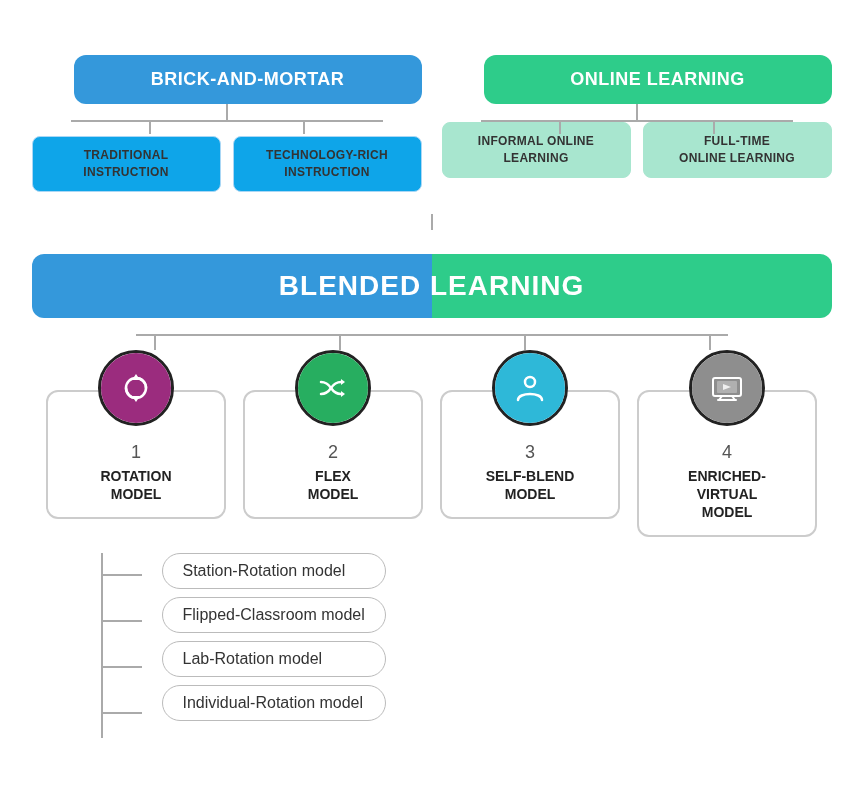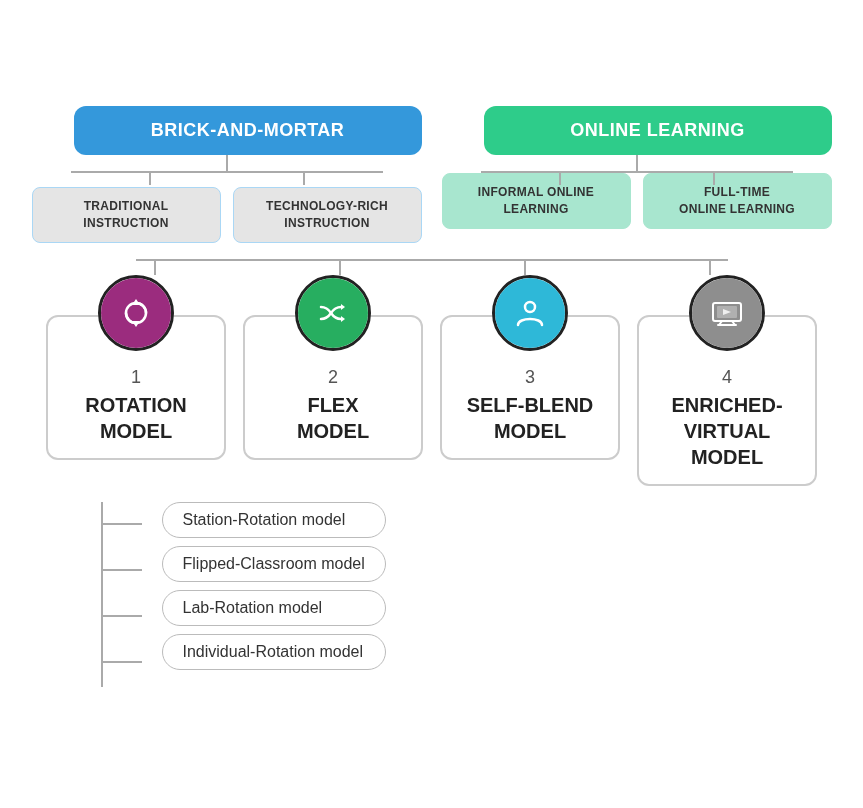--- a/index.html
+++ b/index.html
@@ -42,21 +42,21 @@
       border-radius: 8px;
       padding: 10px 14px;
       text-align: center;
       font-size: 12px;
       font-weight: 600;
       letter-spacing: 0.3px;
       color: #333;
       line-height: 1.4;
       flex: 1;
     }
-    .sub-box.light-blue { background: #e5e5e5; border: 1px solid #aad7f5; }
+    .sub-box.light-blue { background: #0ea5e9; border: 1px solid #aad7f5; }
     .sub-box.light-green { background: #a8e6cf; border: 1px solid #a8e6cf; }
 
     
     .blended-row {
       margin-top: 24px;
       border-radius: 12px;
       background: linear-gradient(to right, #3498db 50%, #2ecc8a 50%);
       padding: 16px 20px;
       text-align: center;
       font-size: 28px;
@@ -115,21 +115,21 @@
       width: 100%;
       min-height: 120px;
       background: #fff;
     }
     .model-number {
       font-size: 18px;
       color: #555;
       font-weight: normal;
     }
     .model-name {
-      font-size: 20px;
+      font-size: 14px;
       font-weight: bold;
       color: #222;
       margin-top: 4px;
       line-height: 1.3;
     }
     .rotation-sub-list {
       display: flex;
       flex-direction: column;
       gap: 8px;
     }
@@ -187,20 +187,26 @@
         <div style="position:absolute; left:25%; top:0; width:2px; height:14px; background:#aaa;"></div>
         <div style="position:absolute; right:25%; top:0; width:2px; height:14px; background:#aaa;"></div>
       </div>
       <div style="display:flex; gap:12px; width:100%; justify-content:center; ">
         <div class="sub-box light-green">INFORMAL ONLINE<br>LEARNING</div>
         <div class="sub-box light-green">FULL-TIME<br>ONLINE LEARNING</div>
       </div>
     </div>
   </div>
 
+  <div style="margin-top:22px;">
+    <div style="width:2px; height:16px; background:#aaa; margin: 0 auto;"></div>
+    <div class="blended-row">
+      <span>BLENDED LEARNING</span>
+    </div>
+  </div>
 
   <div style="position:relative; height:32px; margin:0 30px;">
 
     <div style="position:absolute; top:0; left:10%; right:10%; height:2px; background:#aaa; top:16px;"></div>
 
     <div style="position:absolute; left:12.5%; top:16px; width:2px; height:16px; background:#aaa;"></div>
     <div style="position:absolute; left:37.5%; top:16px; width:2px; height:16px; background:#aaa;"></div>
     <div style="position:absolute; left:62.5%; top:16px; width:2px; height:16px; background:#aaa;"></div>
     <div style="position:absolute; left:87.5%; top:16px; width:2px; height:16px; background:#aaa;"></div>
   </div>

